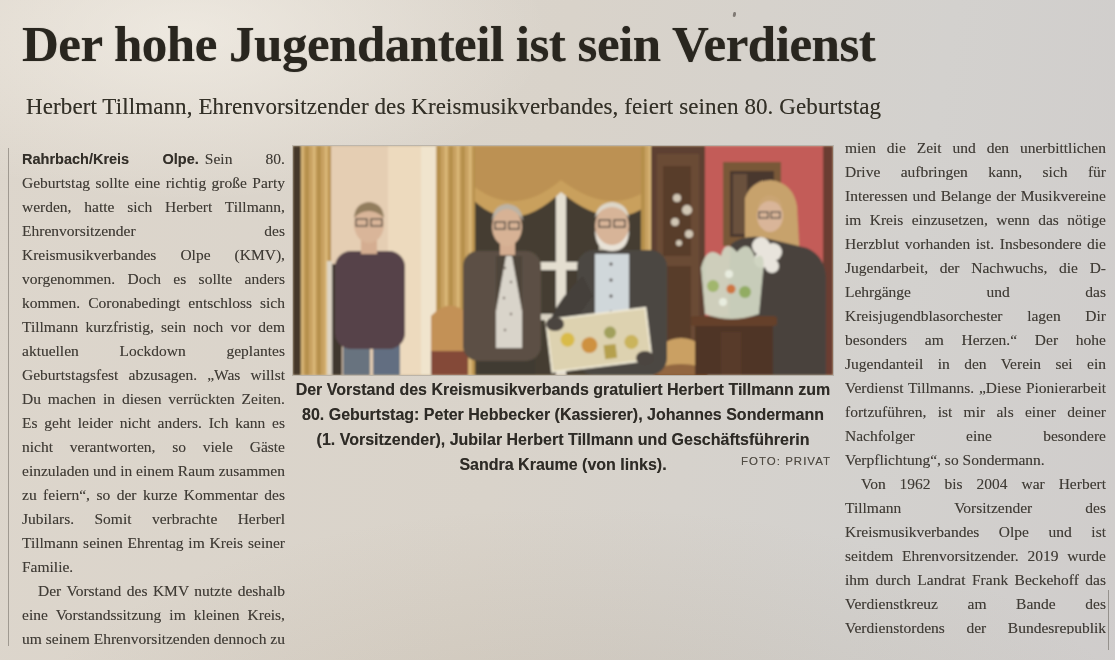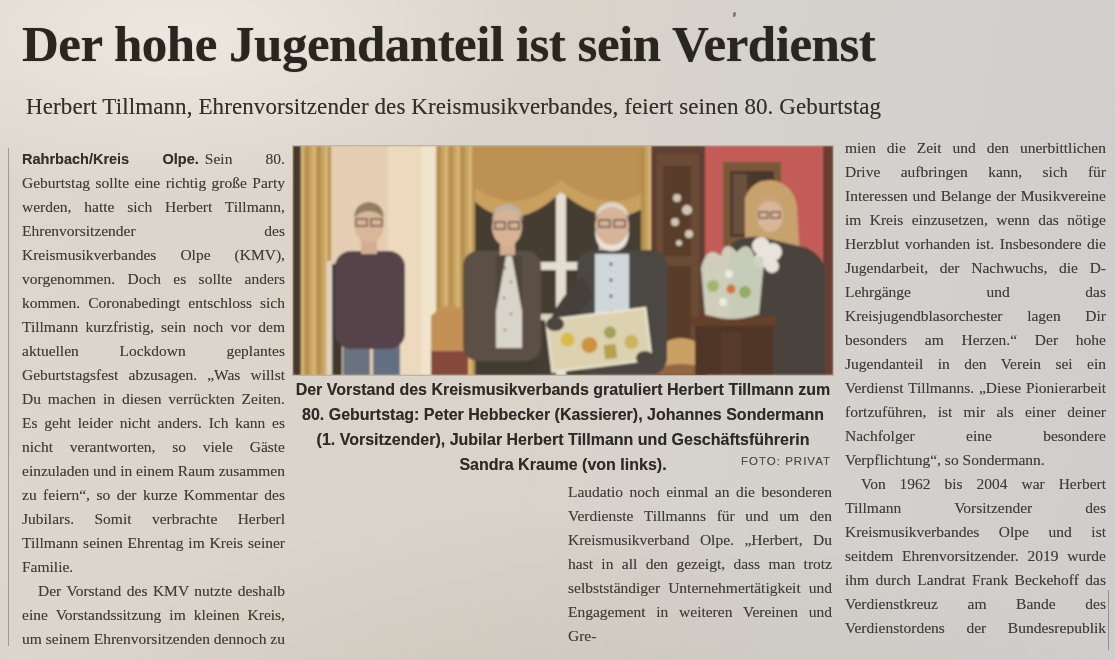--- a/index.html
+++ b/index.html
@@ -242,22 +242,19 @@
       </g>
     </svg>
   </div>
 
   <div class="caption">
     <span>Der Vorstand des Kreismusikverbands gratuliert Herbert Tillmann zum 80. Geburtstag: Peter Hebbecker (Kassierer), Johannes Sondermann (1. Vorsitzender), Jubilar Herbert Tillmann und Geschäftsführerin Sandra Kraume (von links).</span>
     <span class="credit">FOTO: PRIVAT</span>
   </div>
 
 
-  <div class="col col3">
-    <p>Laudatio noch einmal an die besonderen Verdienste Tillmanns für und um den Kreismusikverband Olpe. „Herbert, Du hast in all den gezeigt, dass man trotz selbstständiger Unternehmertätigkeit und Engagement in weiteren Vereinen und Gre-</p>
-  </div>
 
   <div class="col col4">
     <p>mien die Zeit und den unerbittlichen Drive aufbringen kann, sich für Interessen und Belange der Musikvereine im Kreis einzusetzen, wenn das nötige Herzblut vorhanden ist. Insbesondere die Jugendarbeit, der Nachwuchs, die D-Lehrgänge und das Kreisjugendblasorchester lagen Dir besonders am Herzen.“ Der hohe Jugendanteil in den Verein sei ein Verdienst Tillmanns. „Diese Pionierarbeit fortzuführen, ist mir als einer deiner Nachfolger eine besondere Verpflichtung“, so Sondermann.</p>
     <p>Von 1962 bis 2004 war Herbert Tillmann Vorsitzender des Kreismusikverbandes Olpe und ist seitdem Ehrenvorsitzender. 2019 wurde ihm durch Landrat Frank Beckehoff das Verdienstkreuz am Bande des Verdienstordens der Bundesrepublik Deutschland verliehen.</p>
   </div>
 
 </div>
 
 </body></html>

